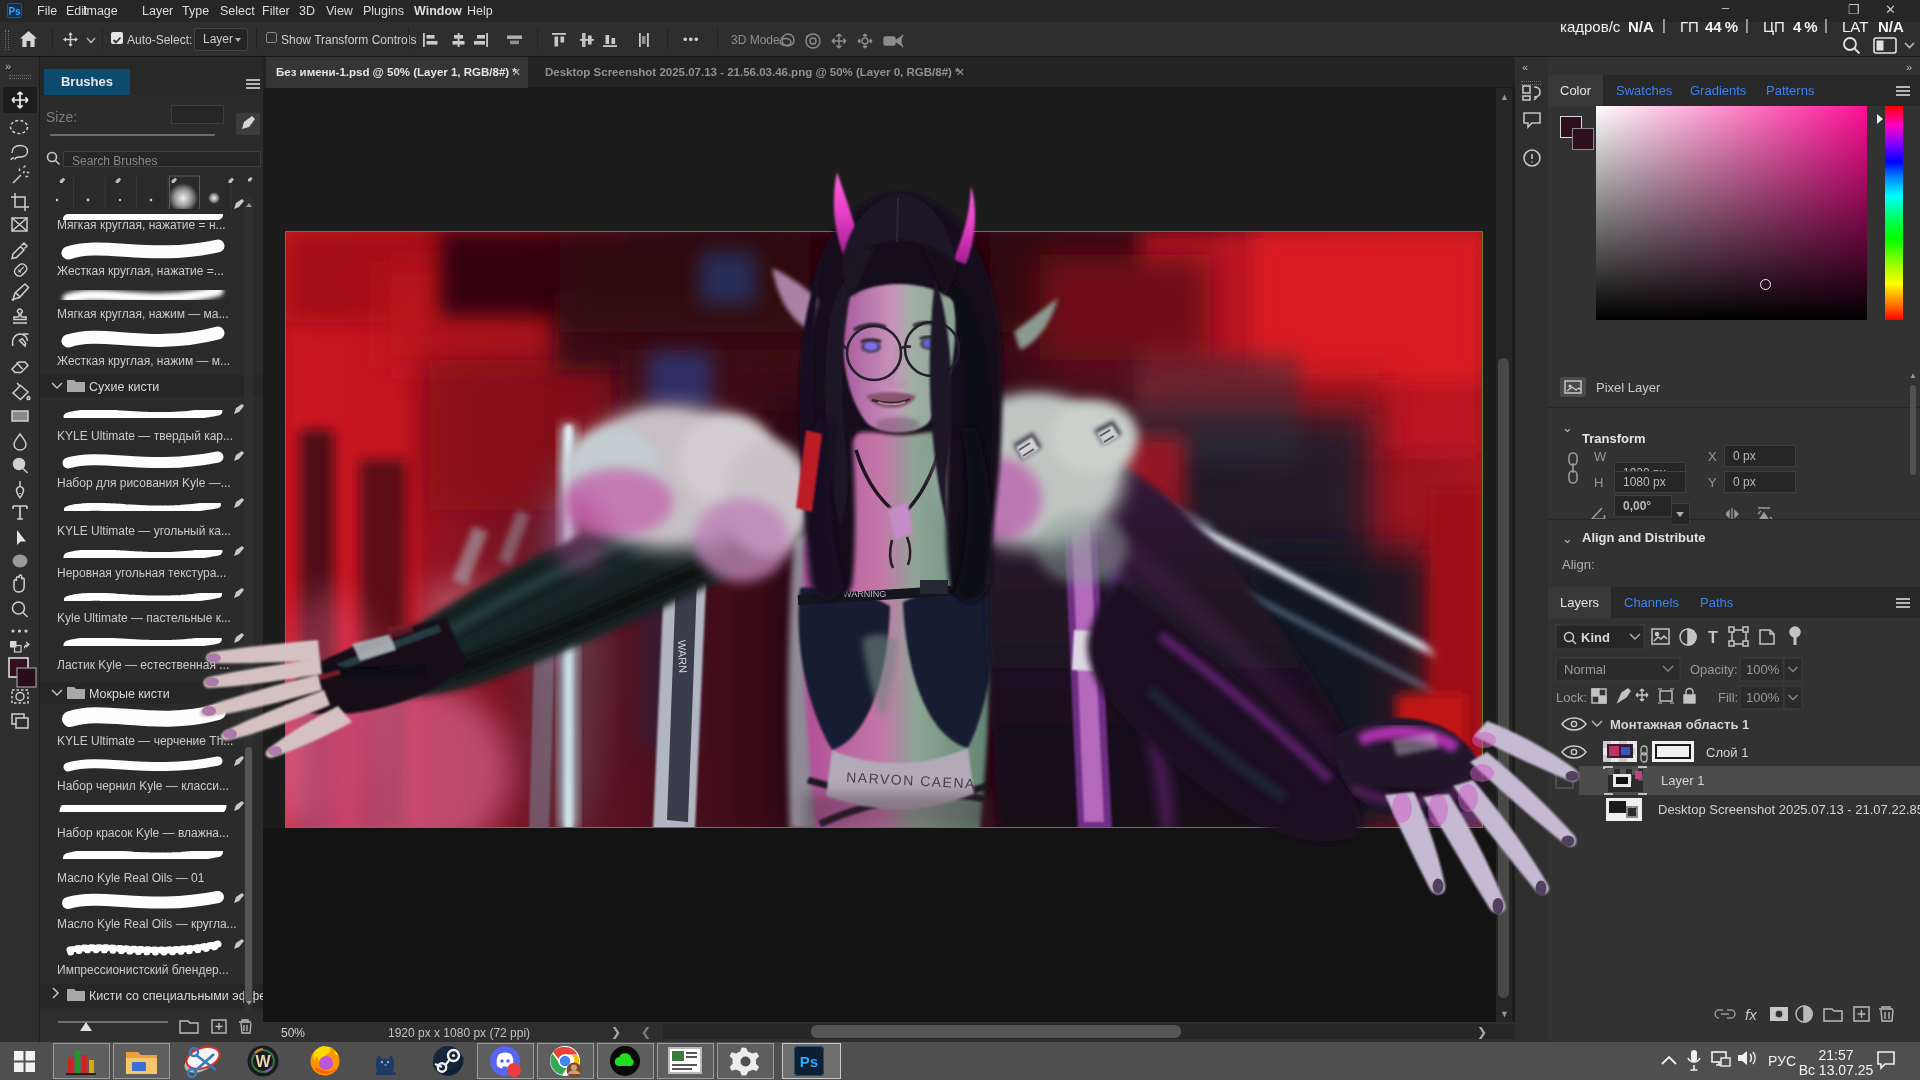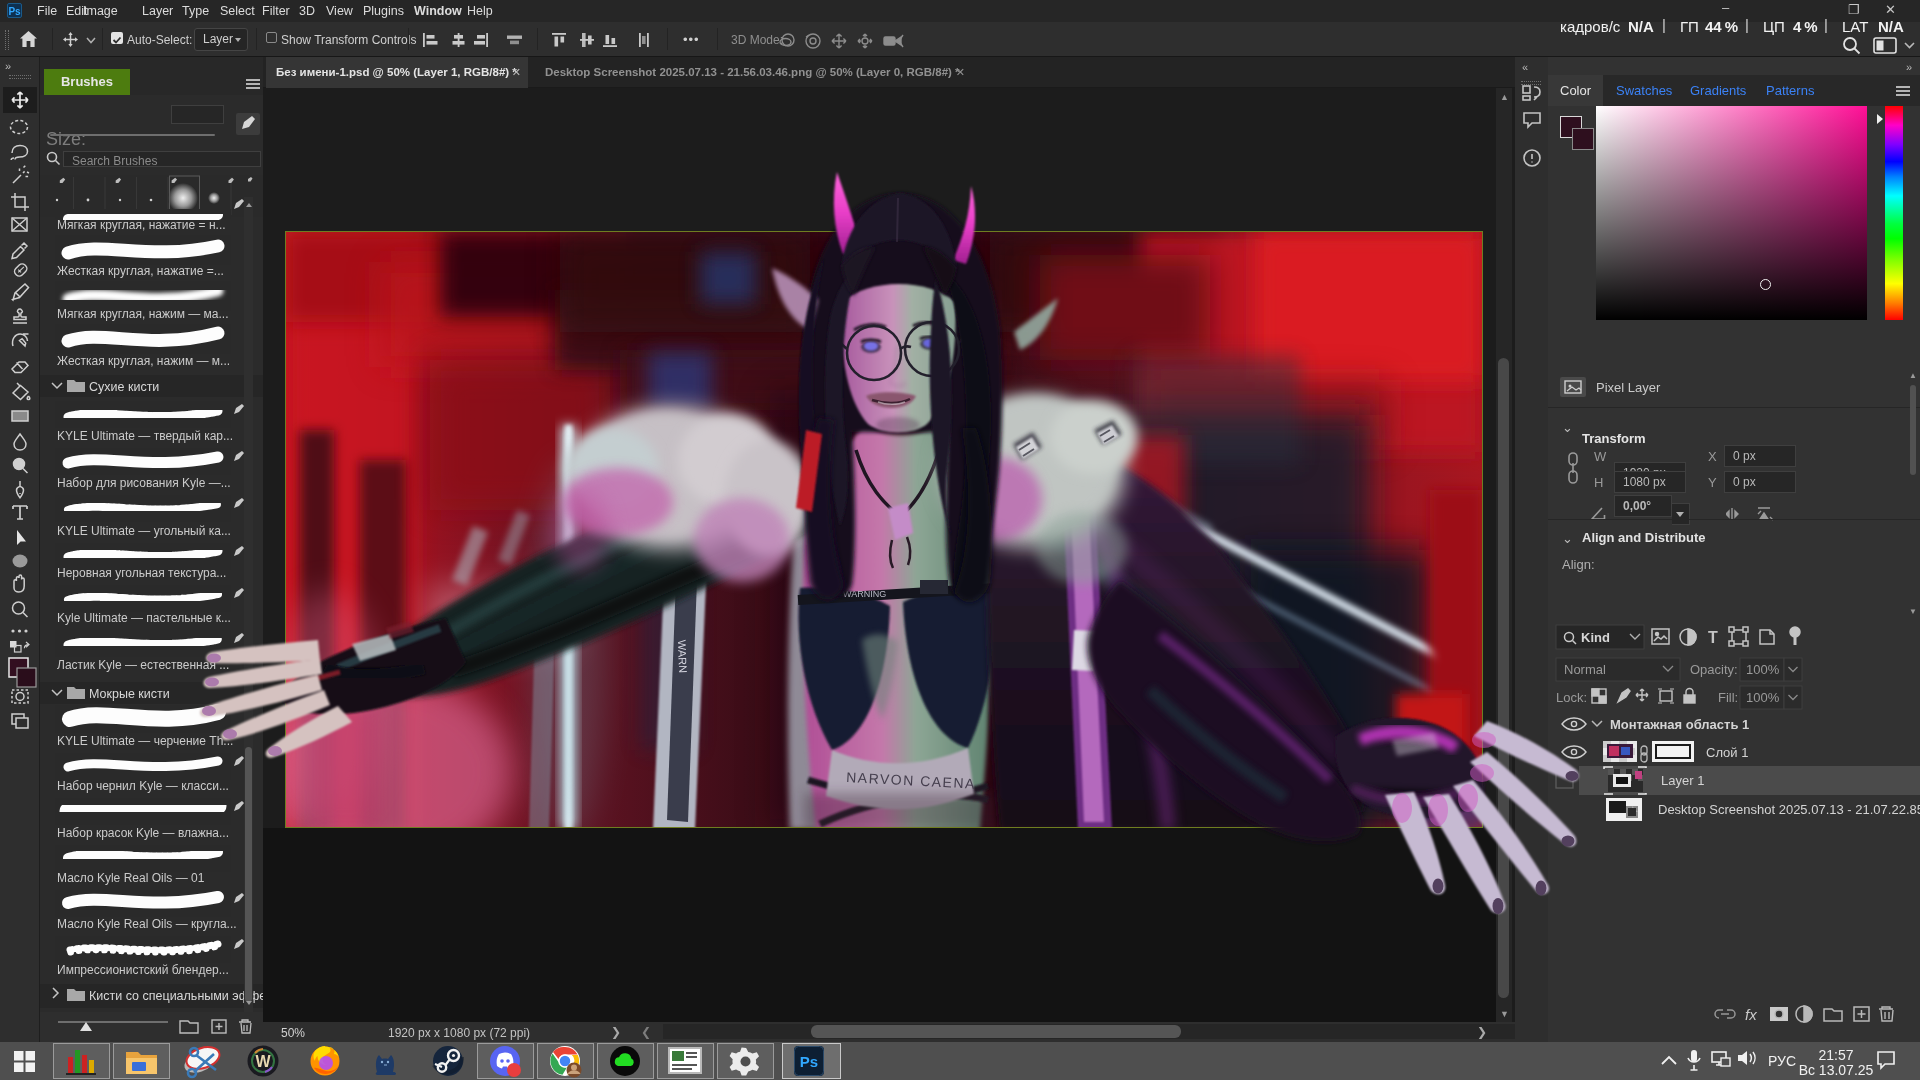--- a/index.html
+++ b/index.html
@@ -234,23 +234,23 @@
         <rect x="12" y="633" width="16" height="13" stroke-dasharray="2.5 2"></rect>
           <circle cx="20" cy="639.5" r="4"></circle>
         <rect x="12" y="657" width="12" height="10"></rect>
           <rect x="16" y="661" width="12" height="10" fill="#2e2e2e"></rect>
       </g>
     </svg>
   </div>
 
   <div id="brushes" class="abs">
     <div style="position:absolute; left:0; top:0; width:223px; height:38px; background:#282828;"></div>
-    <div style="position:absolute; left:4px; top:12px; width:86px; height:26px; background:#4d7c0f; color:#e6e6e6; font-size:13px; font-weight:bold; line-height:26px; text-align:center;">Brushes</div>
+    <div style="position:absolute; left:4px; top:12px; width:86px; height:26px; background:#0c4a6e; color:#e6e6e6; font-size:13px; font-weight:bold; line-height:26px; text-align:center;">Brushes</div>
     <div class="ham" style="left:206px; top:22px; position:absolute;"></div>
-    <div style="position:absolute; left:6px; top:52px; color:#7d7d7d; font-size:18px;margin-top:20px;">Size:</div>
+    <div style="position:absolute; left:6px; top:52px; color:#7d7d7d; font-size:14px;">Size:</div>
     <div class="field" style="left:131px; top:48px; width:53px; height:19px;"></div>
     <div style="position:absolute; left:196px; top:56px; width:24px; height:22px; background:#3c3c3c; border-radius:2px;">
       <svg width="24" height="22" viewBox="0 0 24 22">
           <path d="M6 16 l2 -7 l8 -6 l3 3 l-6 8 l-7 2 z" fill="#d6d6d6"></path>
         </svg>
     </div>
     <div style="position:absolute; left:10px; top:77px; width:165px; height:2px; background:#6e6e6e; border-radius:1px;"></div>
     <svg style="position:absolute; left:6px; top:94px;" width="16" height="16" viewBox="0 0 16 16">
         <circle cx="6" cy="6" r="4.5" fill="none" stroke="#c9c9c9" stroke-width="1.6"></circle>
         <path d="M9.5 9.5 l4 4" stroke="#c9c9c9" stroke-width="1.6"></path>
@@ -518,20 +518,26 @@
       <div style="position:absolute; left:34px; top:163px; color:#e2e2e2; font-weight:bold;">Align and Distribute</div>
       <div style="position:absolute; left:14px; top:190px; color:#b0b0b0;">Align:</div>
 
       <div style="position:absolute; right:2px; top:4px; width:10px; height:240px;">
         <div style="position:absolute; left:1px; top:0px; color:#9a9a9a; font-size:8px;">▲</div>
         <div style="position:absolute; left:2px; top:14px; width:6px; height:90px; background:#515151; border-radius:3px;"></div>
         <div style="position:absolute; left:1px; top:236px; color:#9a9a9a; font-size:8px;">▼</div>
       </div>
     </div>
 
+    <div class="ptabrow" style="top:530px;">
+      <div class="ptab act" style="left:0;">Layers</div>
+      <div class="ptab" style="left:64px;">Channels</div>
+      <div class="ptab" style="left:140px;">Paths</div>
+      <div class="ham" style="right:10px; top:11px;"></div>
+    </div>
     <div id="layersbody" style="position:absolute; left:0; top:561px; width:372px; height:424px; background:#323232; color:#c9c9c9; font-size:13px;">
       <svg width="372" height="424" viewBox="0 0 372 424" font-family="Liberation Sans, sans-serif">
 
         <rect x="8" y="7" width="88" height="24" fill="#262626" stroke="#3f3f3f"></rect>
         <circle cx="21" cy="19" r="4.5" fill="none" stroke="#c9c9c9" stroke-width="1.5"></circle>
           <path d="M24.5 22.5 l3.5 3.5" stroke="#c9c9c9" stroke-width="1.5"></path>
         <text x="33" y="24" fill="#d6d6d6" font-size="13" font-weight="bold">Kind</text>
         <path d="M82 16 l5 5 l5 -5" fill="none" stroke="#b0b0b0" stroke-width="1.4"></path>
         <g fill="none" stroke="#c4c4c4" stroke-width="1.5">
           <rect x="104" y="11" width="17" height="15"></rect>

